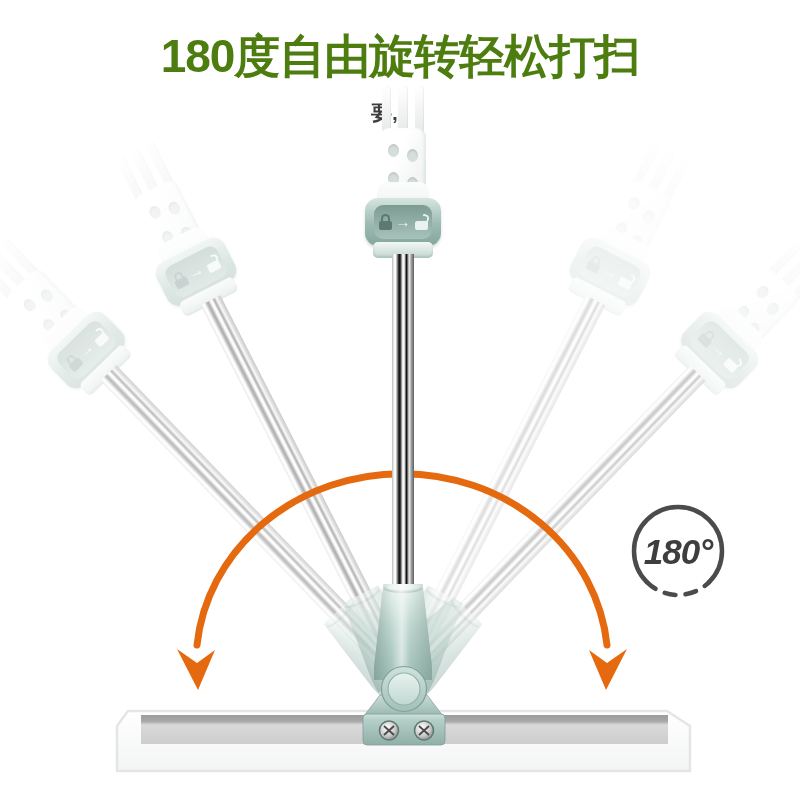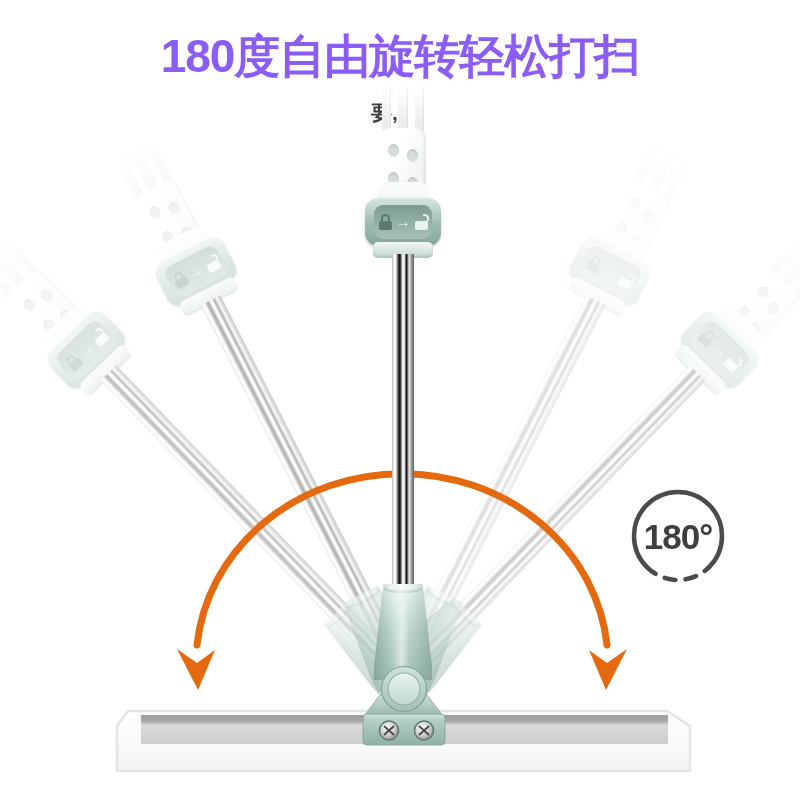--- a/index.html
+++ b/index.html
@@ -1,21 +1,21 @@
 <!DOCTYPE html>
 <html><head>
 <meta charset="utf-8">
 <style>
   html,body{margin:0;padding:0;background:#fff;}
   .stage{position:relative;width:800px;height:800px;background:#ffffff;overflow:hidden;
          font-family:"Liberation Sans","DejaVu Sans",sans-serif;}
 
   
   .title{position:absolute;left:0;top:26px;width:800px;text-align:center;
-         font-size:46px;font-weight:900;color:#8b5cf6;letter-spacing:-1px;}
+         font-size:46px;font-weight:900;color:#4d7c0f;letter-spacing:-1px;}
 
   .watermark{position:absolute;left:371px;top:103px;font-size:21px;font-weight:700;
              color:#1c1c1c;opacity:.85;line-height:.95;width:30px;}
 
   
   .handle{position:absolute;left:365px;top:86px;width:76px;height:592px;
           transform-origin:38px 592px;}
   .prong{position:absolute;top:0;width:9px;height:48px;border-radius:4px 4px 0 0;
          background:linear-gradient(180deg,#ffffff,#e6e9e8);box-shadow:inset -1px 0 1px rgba(0,0,0,.06);}
   .prong.p1{left:17px}.prong.p2{left:33px;width:10px}.prong.p3{left:50px}
@@ -64,21 +64,21 @@
         background:#eef6f3;box-shadow:inset 0 -2px 2px rgba(120,150,140,.4);}
   .cone-ghost-in{opacity:.55}.cone-ghost-out{opacity:.45}
 
   
   .arc-svg,.squeegee-svg,.bracket-svg{position:absolute;pointer-events:none;}
   .arc-svg{left:0;top:0;}
   .squeegee-svg{left:90px;top:700px;}
   .bracket-svg{left:350px;top:640px;}
 
   
-  .badge{position:absolute;left:630px;top:488px;width:96px;height:96px;}
+  .badge{position:absolute;left:630px;top:503px;width:96px;height:96px;font-style:italic;}
   .badge svg{position:absolute;inset:0;}
   .badge .lbl{position:absolute;inset:0;display:flex;align-items:center;justify-content:center;
        font-size:35px;font-weight:700;color:#3e3e3e;letter-spacing:-1px;padding-top:2px;}
 </style>
 </head>
 <body>
 
 <div class="stage">
 
   <div class="title">180度自由旋转轻松打扫</div>

